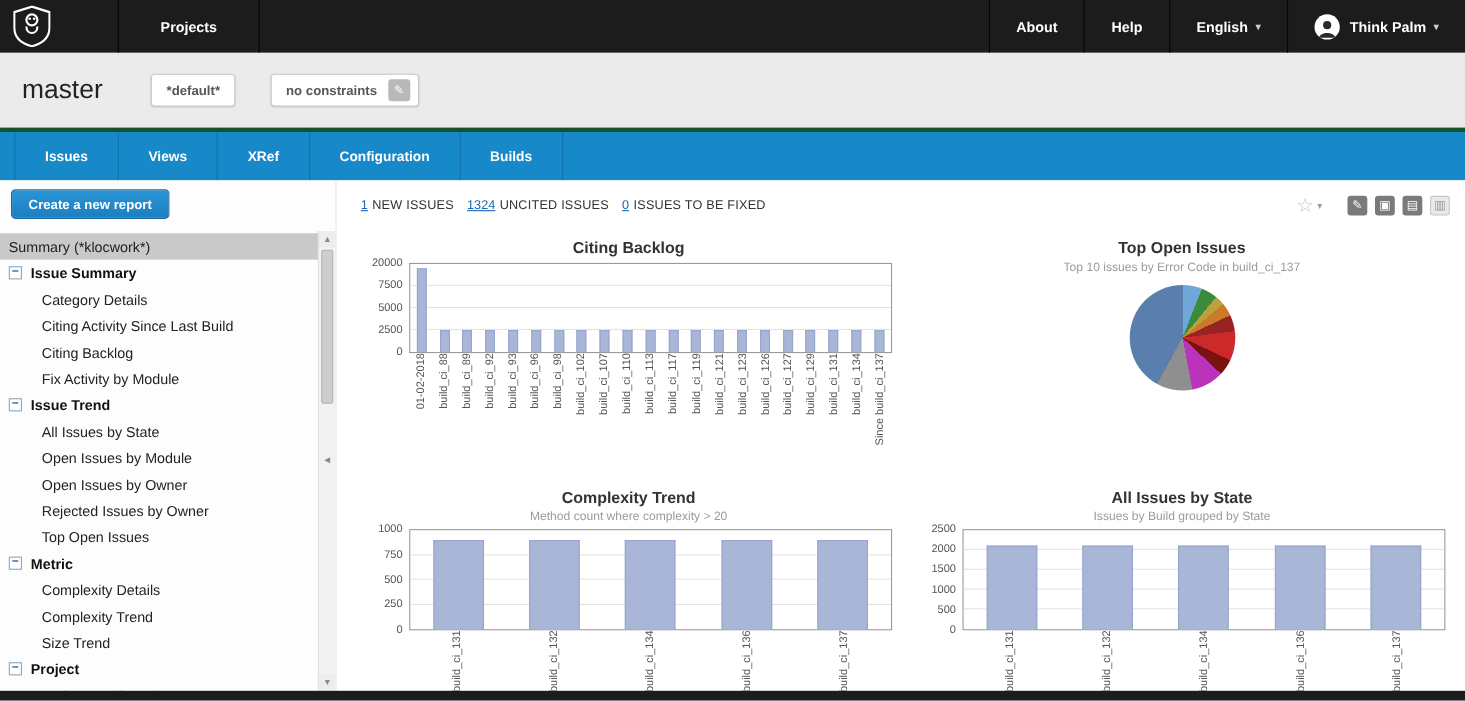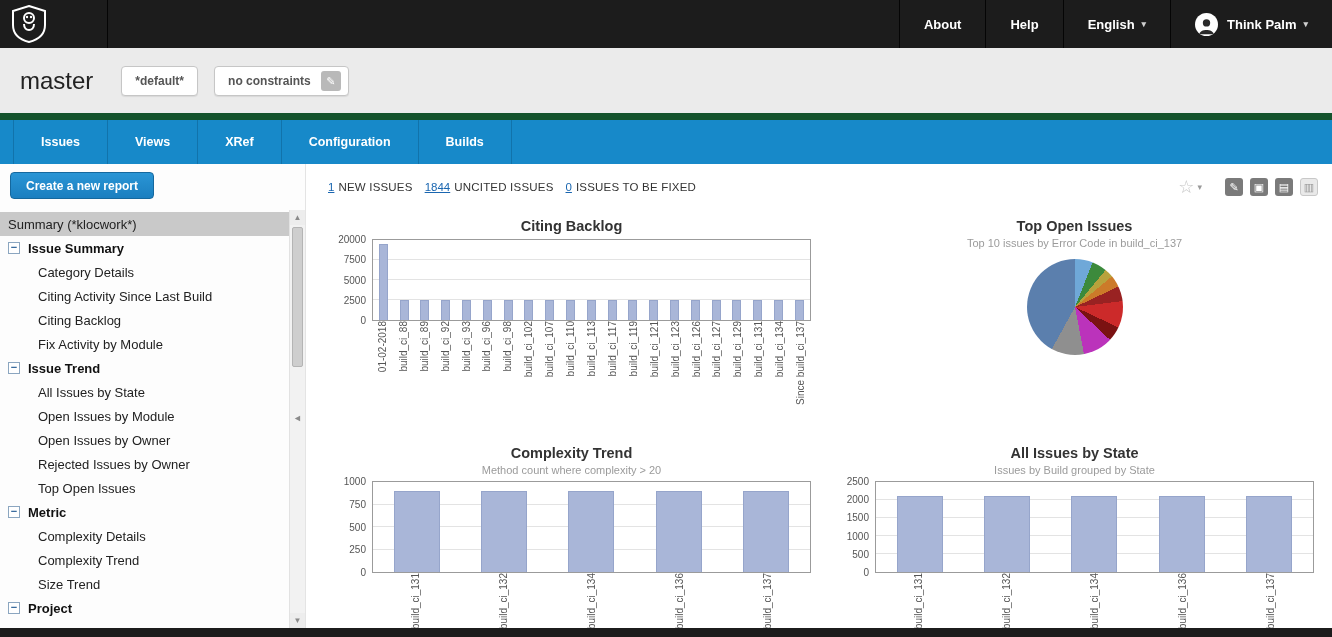--- a/index.html
+++ b/index.html
@@ -14,22 +14,22 @@
   .top-tab { padding:0 38px; display:flex; align-items:center; font-size:13px; font-weight:bold;
              border-right:1px solid #050505; cursor:pointer; }
   .top-right { margin-left:auto; display:flex; align-items:stretch; }
   .top-link { border-left:1px solid #050505; padding:0 24px; display:flex; align-items:center;
               font-size:13px; font-weight:bold; cursor:pointer; }
   .caret { font-size:9px; color:#cfcfcf; margin-left:7px; }
   .avatar { width:23px; height:23px; border-radius:50%; background:#fff; overflow:hidden;
             display:inline-flex; align-items:flex-end; justify-content:center; margin-right:9px; }
 
   
-  .projheader { height:72px; background:#ebebeb; display:flex; align-items:center; padding:0 20px; gap:16px;
-                border-bottom:7px solid #14532d; }
+  .projheader { height:72px; background:#ebebeb; display:flex; align-items:center; padding:0 20px; gap:32px;
+                border-bottom:4px solid #14532d; }
   .proj-title { font-size:24px; font-weight:normal; color:#222; margin-right:12px; }
   .chip { background:#fff; border:1px solid #c6c6c6; border-radius:4px; height:30px; display:flex;
           align-items:center; padding:0 13px; font-size:12px; font-weight:bold; color:#555;
           box-shadow:0 1px 1px rgba(0,0,0,0.08); cursor:pointer; }
   .chip-btn { width:20px; height:20px; margin-left:10px; margin-right:-6px; background:#b9b9b9;
               border:none; border-radius:3px; color:#fff; font-size:11px; line-height:20px; cursor:pointer; }
 
   
   .mainnav { height:44px; background:#1789c9; display:flex; padding-left:13px; }
   .nav-tab { padding:0 27px; display:flex; align-items:center; color:#fff; font-size:12.5px; font-weight:bold;
@@ -111,20 +111,21 @@
     <div class="logo">
       <svg width="34" height="38" viewBox="0 0 34 38">
         <path d="M17 1 L33 6 V20 C33 30 25 35 17 37 C9 35 1 30 1 20 V6 Z" fill="none" stroke="#fff" stroke-width="2"></path>
         <circle cx="17" cy="13" r="5" fill="none" stroke="#fff" stroke-width="2"></circle>
         <circle cx="15" cy="12" r="1.2" fill="#fff"></circle>
           <circle cx="19" cy="12" r="1.2" fill="#fff"></circle>
         <path d="M12 19 C12 27 22 27 22 19" fill="none" stroke="#fff" stroke-width="2"></path>
       </svg>
     </div>
     <div class="top-spacer"></div>
+    <div class="top-tab">Projects</div>
     <div class="top-right">
       <div class="top-link">About</div>
       <div class="top-link">Help</div>
       <div class="top-link">
         <span>English</span>
         <span class="caret">▾</span>
       </div>
       <div class="top-link">
         <span class="avatar">
           <svg width="21" height="21" viewBox="0 0 24 24">
@@ -197,21 +198,21 @@
         <div class="sb-collapse">◄</div>
         <div class="sb-down">▼</div>
       </div>
     </aside>
 
     <main class="main">
       <div class="statusrow">
         <div class="status-left">
             <span class="status-count">1</span>
             <span class="status-label">NEW ISSUES</span>
-            <span class="status-count">1844</span>
+            <span class="status-count">1324</span>
             <span class="status-label">UNCITED ISSUES</span>
             <span class="status-count">0</span>
             <span class="status-label">ISSUES TO BE FIXED</span>
           </div>
         <div class="status-right">
           <span class="star-btn">
             <span>☆</span>
             <span class="star-caret">▾</span>
           </span>
         <button class="tool-btn">✎</button>

